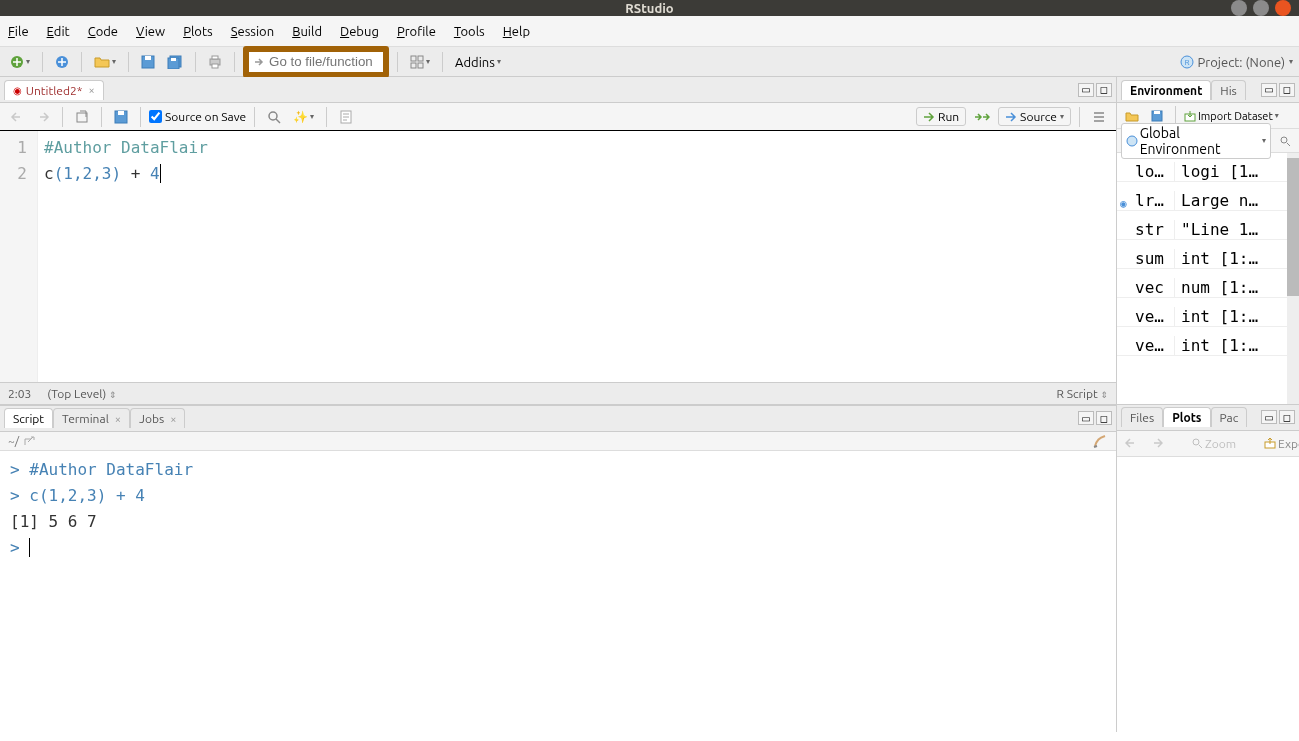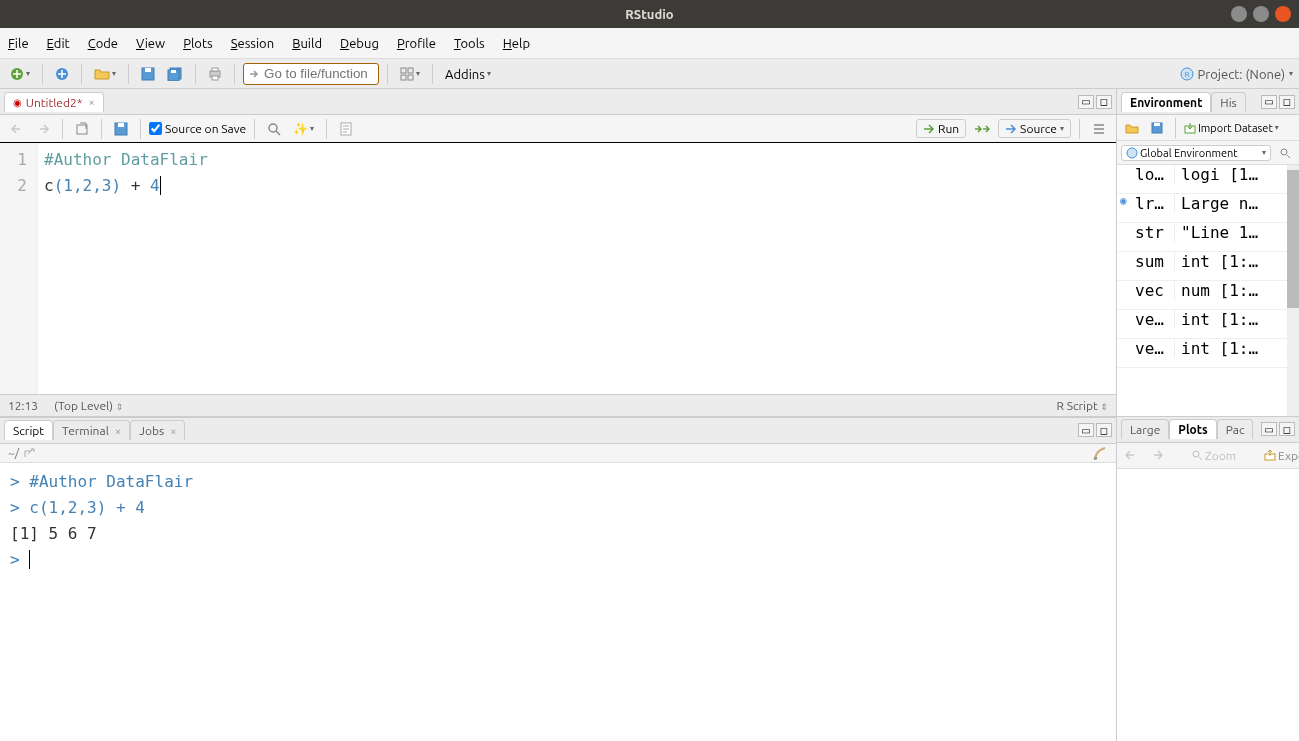--- a/index.html
+++ b/index.html
@@ -1,17 +1,17 @@
 <!DOCTYPE html>
 <html><head>
 <meta charset="utf-8">
 <style>
 * { box-sizing: border-box; margin: 0; padding: 0; }
 body { font-family: "Ubuntu", "Segoe UI", sans-serif; font-size: 13px; background: #fff; overflow: hidden; }
-.titlebar { background: #3c3b37; color: #dfdbd2; height: 28px; display: flex; align-items: center; justify-content: center; position: relative; }
+.titlebar { background: #3c3b37; color: #dfdbd2; height: 16px; display: flex; align-items: center; justify-content: center; position: relative; }
 .titlebar .title { font-weight: bold; font-size: 13px; }
 .window-controls { position: absolute; right: 8px; display: flex; gap: 6px; }
 .win-btn { width: 16px; height: 16px; border-radius: 50%; display: inline-block; }
 .win-min { background: #8b8b8b; }
 .win-max { background: #8b8b8b; }
 .win-close { background: #e95420; }
 .menubar { background: #f5f5f5; height: 28px; display: flex; align-items: center; padding: 15px 8px; gap: 18px; border-bottom: 1px solid #ddd; }
 .menubar span { cursor: pointer; }
 .menubar u { text-decoration: underline; }
 .toolbar { background: #ececec; height: 30px; display: flex; align-items: center; padding: 0 6px; border-bottom: 1px solid #ccc; gap: 4px; }
@@ -52,21 +52,21 @@
 .console-body { flex: 1; padding: 6px 10px; font-family: "DejaVu Sans Mono", monospace; font-size: 16px; overflow: auto; }
 .console-body div { line-height: 26px; white-space: pre; }
 .prompt { color: #4682b4; }
 .console-cmd { color: #4682b4; }
 .console-out { color: #333; }
 .console-path { background: #f5f5f5; border-bottom: 1px solid #ddd; padding: 2px 8px; font-size: 12px; color: #777; display: flex; align-items: center; gap: 4px; }
 .env-pane { border-bottom: 1px solid #ccc; }
 .env-toolbar { background: #f5f5f5; height: 26px; display: flex; align-items: center; padding: 0 4px; gap: 4px; border-bottom: 1px solid #ddd; font-size: 11px; }
 .env-scope { background: #f5f5f5; height: 24px; display: flex; align-items: center; padding: 0 4px; gap: 4px; border-bottom: 1px solid #ddd; font-size: 12px; }
 .env-list { font-family: "DejaVu Sans Mono", monospace; font-size: 16px; overflow: hidden; }
-.env-row { display: flex; border-bottom: 1px solid #eee; height: 29px; align-items: flex-start; }
+.env-row { display: flex; border-bottom: 1px solid #eee; height: 29px; align-items: flex-end; }
 .env-name { width: 58px; padding-left: 18px; overflow: hidden; text-overflow: ellipsis; white-space: nowrap; border-right: 1px solid #eee; }
 .env-val { flex: 1; padding-left: 6px; overflow: hidden; text-overflow: ellipsis; white-space: nowrap; }
 .env-row .expand-icon { position: absolute; left: 3px; color: #4a90d9; font-size: 11px; }
 .env-row { position: relative; }
 .scrollbar-v { width: 12px; background: #eee; position: absolute; right: 0; top: 0; bottom: 0; }
 .scrollbar-thumb { background: #bbb; width: 100%; }
 .plots-pane { flex: 1; display: flex; flex-direction: column; }
 .plots-toolbar { background: #f5f5f5; height: 26px; display: flex; align-items: center; padding: 0 4px; gap: 6px; border-bottom: 1px solid #ddd; font-size: 12px; color: #888; }
 .plots-body { flex: 1; background: #fff; }
 .checkbox-label { display: flex; align-items: center; gap: 3px; font-size: 12px; }
@@ -138,21 +138,21 @@
   </span>
   <div class="sep"></div>
   <span class="tbtn">
     <svg width="14" height="14">
         <rect x="2" y="4" width="10" height="6" fill="#ccc" stroke="#999"></rect>
         <rect x="4" y="1" width="6" height="3" fill="#fff" stroke="#999"></rect>
         <rect x="4" y="9" width="6" height="4" fill="#fff" stroke="#999"></rect>
       </svg>
   </span>
   <div class="sep"></div>
-  <span class="tbtn" style="border:1px solid #a16207;border-radius:3px;background:#fff;padding:2px 4px;">
+  <span class="tbtn" style="border:6px solid #a16207;border-radius:3px;background:#fff;padding:2px 4px;">
     <svg width="12" height="12" style="margin-right:2px">
         <path d="M2 6h6M6 3l3 3-3 3" stroke="#999" fill="none" stroke-width="1.5"></path>
       </svg>
     <input class="goto-input" style="border: none; width: 110px; height: 16px; padding: 0px;" placeholder="Go to file/function">
   </span>
   <div class="sep"></div>
   <span class="tbtn">
     <svg width="14" height="14">
         <rect x="1" y="1" width="5" height="5" fill="none" stroke="#888"></rect>
         <rect x="8" y="1" width="5" height="5" fill="none" stroke="#888"></rect>
@@ -272,21 +272,21 @@
         <div class="gutter">
           <div>1</div>
           <div>2</div>
         </div>
         <div class="code-lines">
           <div><span class="comment">#Author DataFlair</span></div>
           <div><span class="func">c</span><span class="paren">(1,2,3)</span><span class="op"> + </span><span class="num">4</span><span class="cursor"></span></div>
         </div>
       </div>
       <div class="statusbar">
-        <span>12:13</span>
+        <span>2:03</span>
         <span style="margin-left:16px">
           <span>(Top Level)</span>
           <span style="font-size:9px;color:#888">⇕</span>
         </span>
         <span class="right">
           <span>R Script</span>
           <span style="font-size:9px;color:#888">⇕</span>
         </span>
       </div>
     </div>
@@ -365,21 +365,21 @@
             </svg>
           <span>Import Dataset</span>
           <span style="font-size:8px;color:#666">▾</span>
         </span>
       </div>
       <div class="env-scope">
         <span class="tbtn" style="border:1px solid #ccc;border-radius:3px;background:#fff;padding:1px 4px;flex:1">
           <svg width="12" height="12">
               <circle cx="6" cy="6" r="5" fill="#cde4f5" stroke="#4a90d9"></circle>
             </svg>
-          <span style="font-size:11px">Global Environment</span>
+          <span style="font-size:14px">Global Environment</span>
           <span style="font-size:8px;color:#666;margin-left:auto">▾</span>
         </span>
         <span class="tbtn">
           <svg width="12" height="12">
               <circle cx="5" cy="5" r="3" fill="none" stroke="#888"></circle>
               <path d="M8 8l3 3" stroke="#888"></path>
             </svg>
         </span>
       </div>
       <div class="env-list" style="position:relative;flex:1">
@@ -416,21 +416,21 @@
           </div>
         <div class="scrollbar-v">
           <div class="scrollbar-thumb" style="height:55%;margin-top:40%"></div>
         </div>
       </div>
     </div>
 
     <div class="pane plots-pane">
       <div class="tabs">
         <div class="tab inactive">
-          <span>Large</span>
+          <span>Files</span>
         </div>
         <div class="tab">
           <span style="font-weight:bold">Plots</span>
         </div>
         <div class="tab inactive">
           <span>Pac</span>
         </div>
         <div class="pane-controls">
           <div class="pane-ctrl-btn">▭</div>
           <div class="pane-ctrl-btn">◻</div>

